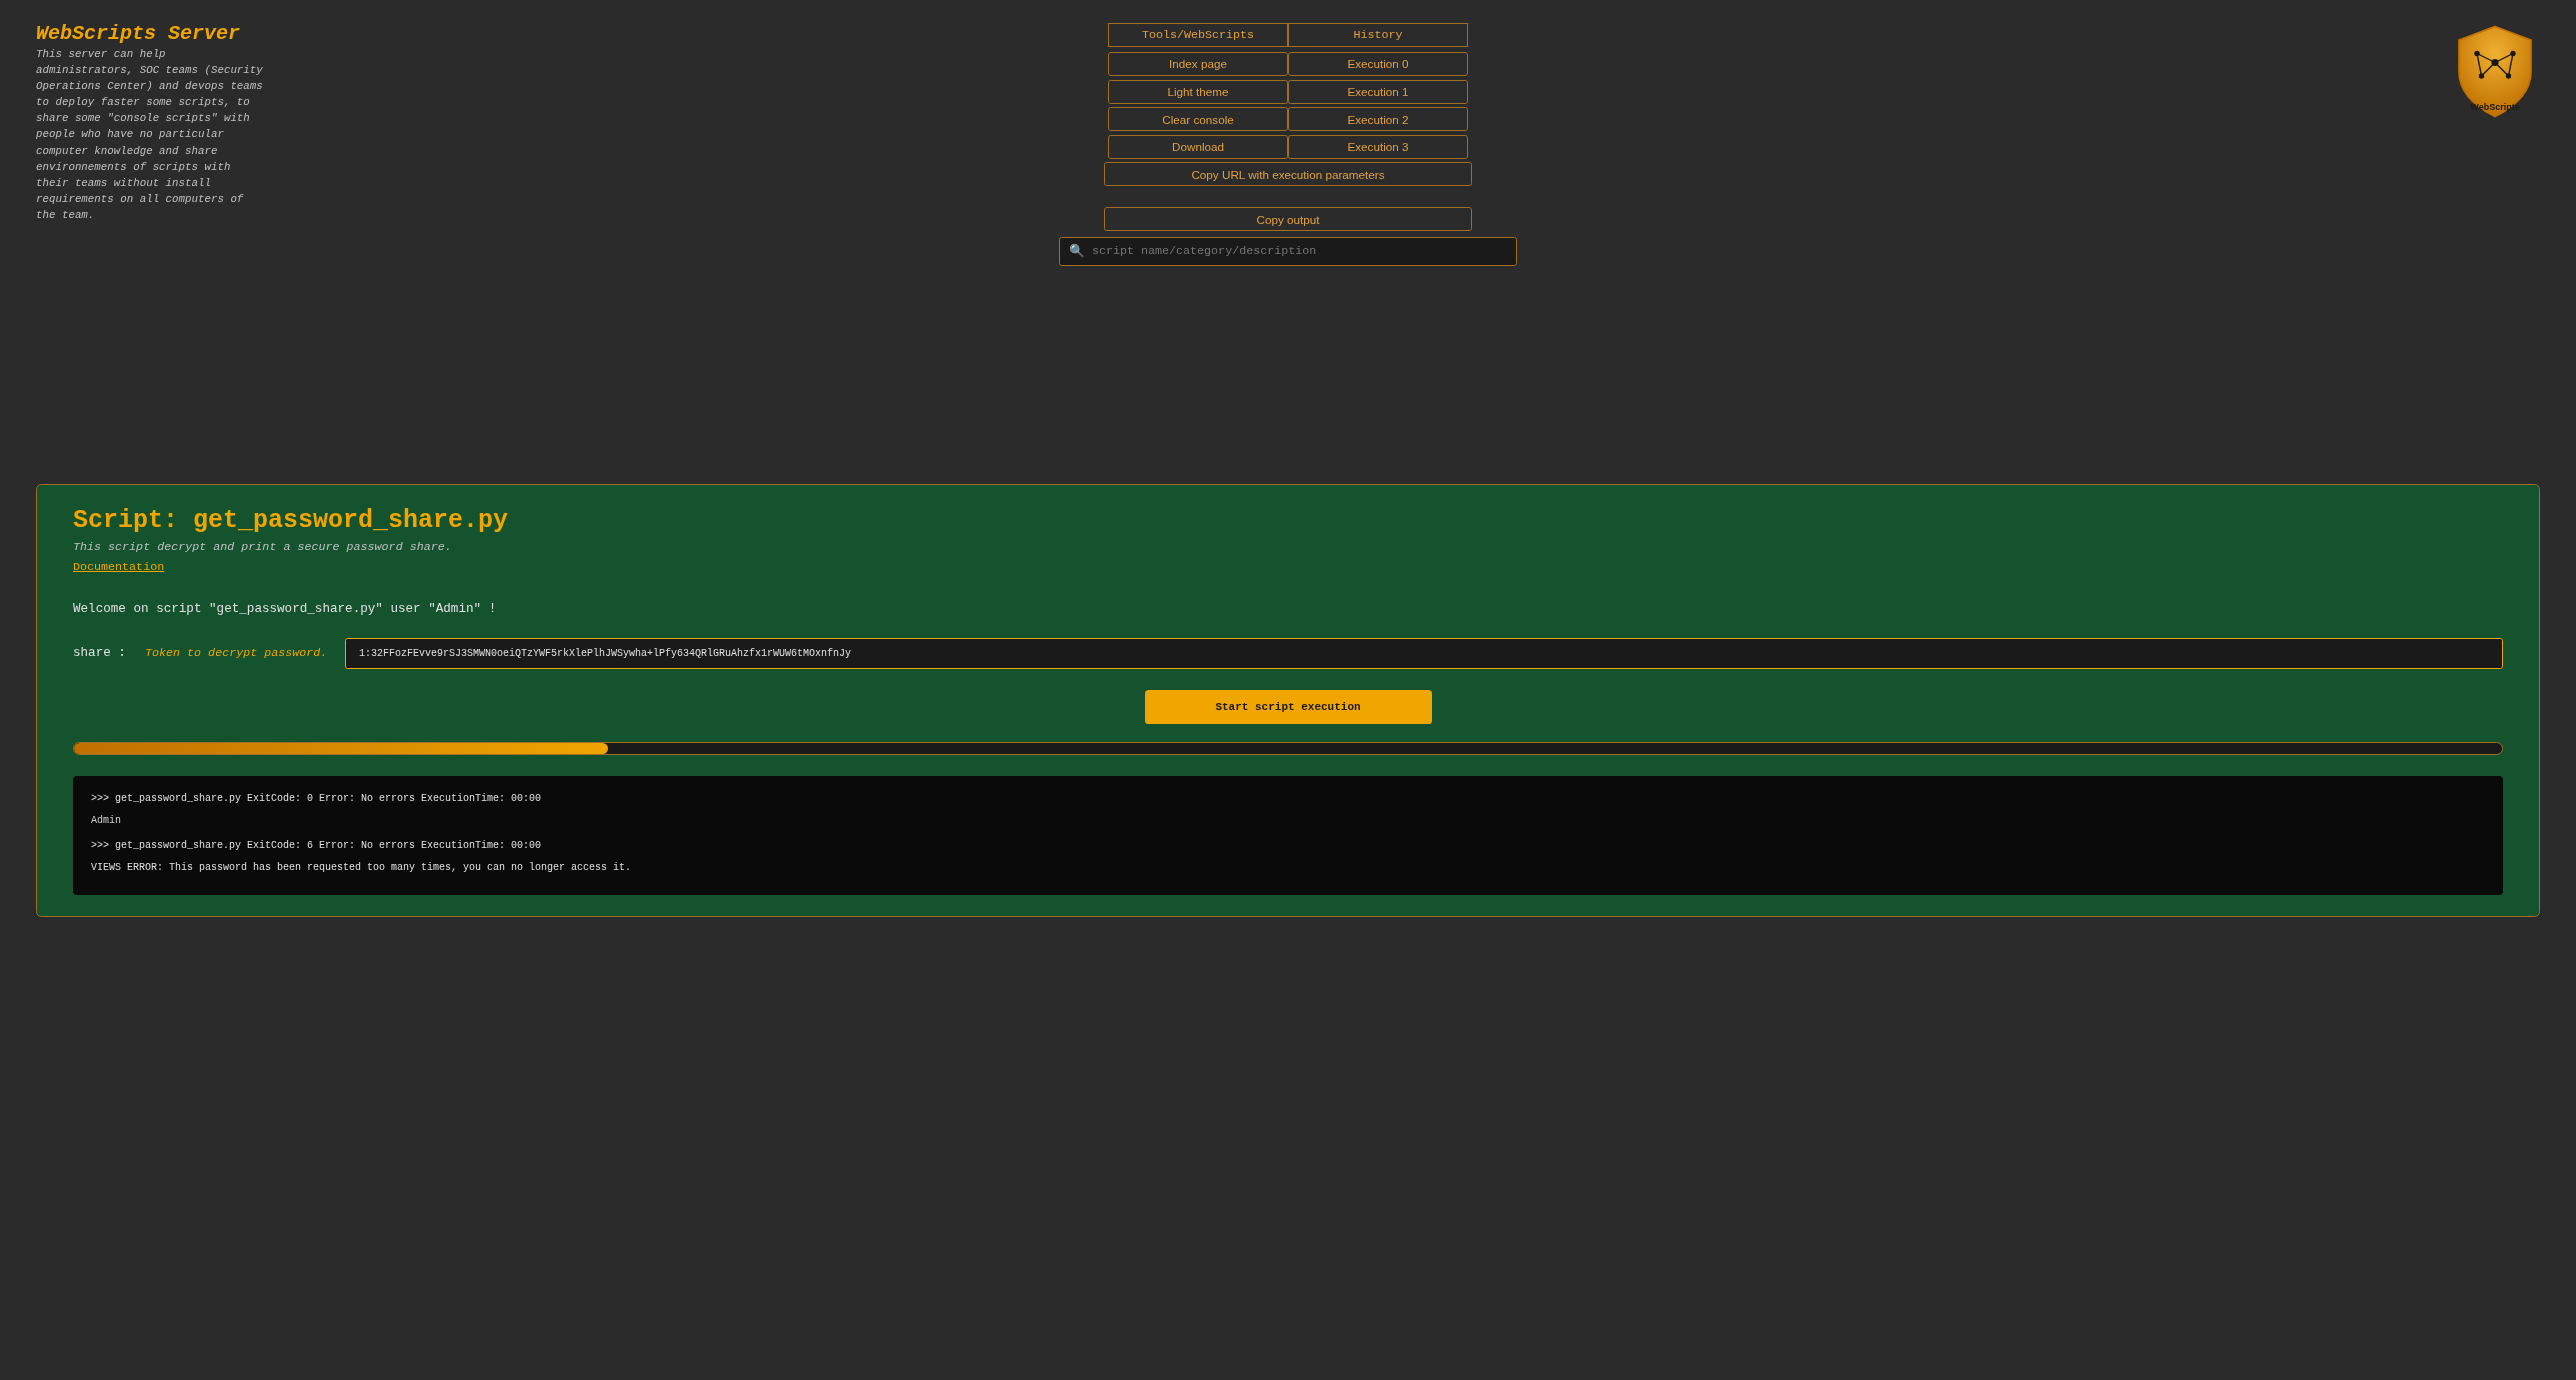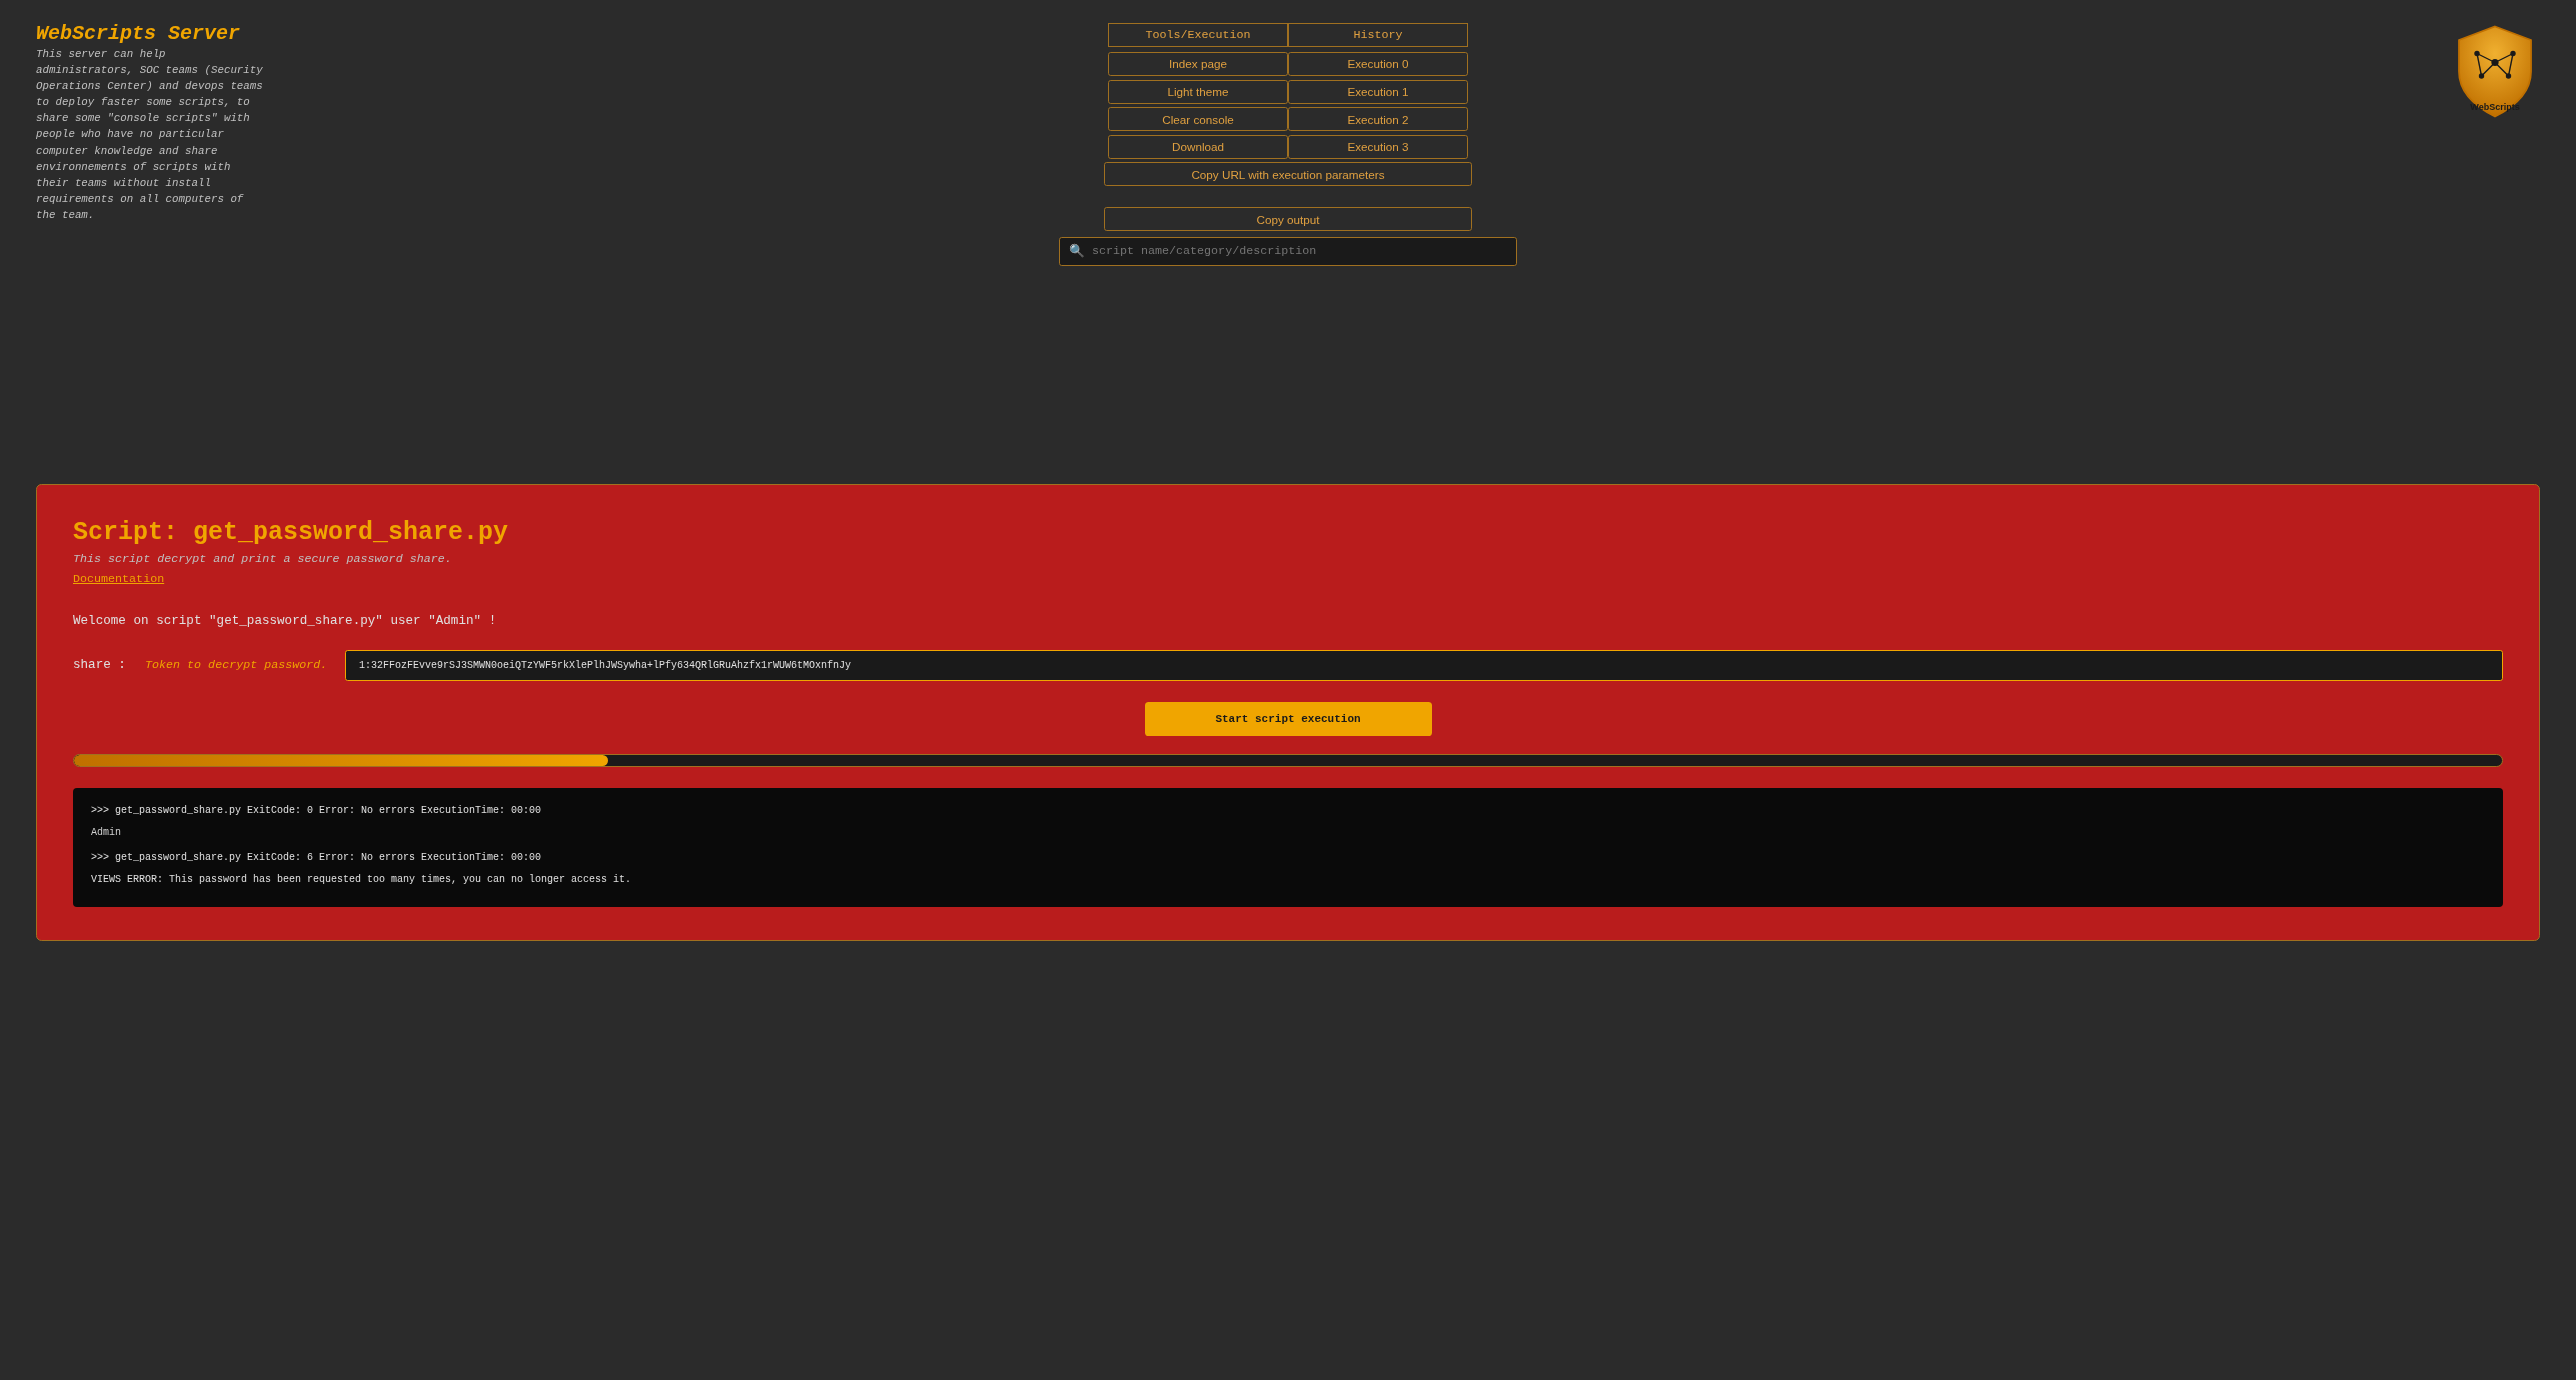--- a/index.html
+++ b/index.html
@@ -125,22 +125,22 @@
     .logo-shield {
       width: 90px;
       height: 99px;
     }
 
     
     .main-container {
       margin: 18px 36px 18px 36px;
       border: 1.8px solid #a07020;
       border-radius: 5.4px;
-      padding: 33px 36px;
-      background: #b91c1c;
+      padding: 21px 36px;
+      background: #14532d;
       position: relative;
       margin-top: 251px;
     }
 
     .script-title {
       font-size: 25px;
       font-weight: bold;
       color: #f0a500;
       margin-bottom: 5.4px;
     }
@@ -293,21 +293,21 @@
 
       <text x="50" y="98" text-anchor="middle" font-size="10" font-weight="bold" font-family="Arial, sans-serif" fill="#1a1a1a">WebScripts</text>
     </svg>
   </div>
 </div>
 
 <div class="nav-area">
   <div class="nav-columns">
 
     <div class="nav-col">
-      <div class="nav-header">Tools/Execution</div>
+      <div class="nav-header">Tools/WebScripts</div>
       <button class="nav-btn">Index page</button>
       <button class="nav-btn">Light theme</button>
       <button class="nav-btn">Clear console</button>
       <button class="nav-btn">Download</button>
     </div>
 
     <div class="nav-col">
       <div class="nav-header">History</div>
       <button class="nav-btn">Execution 0</button>
       <button class="nav-btn">Execution 1</button>

